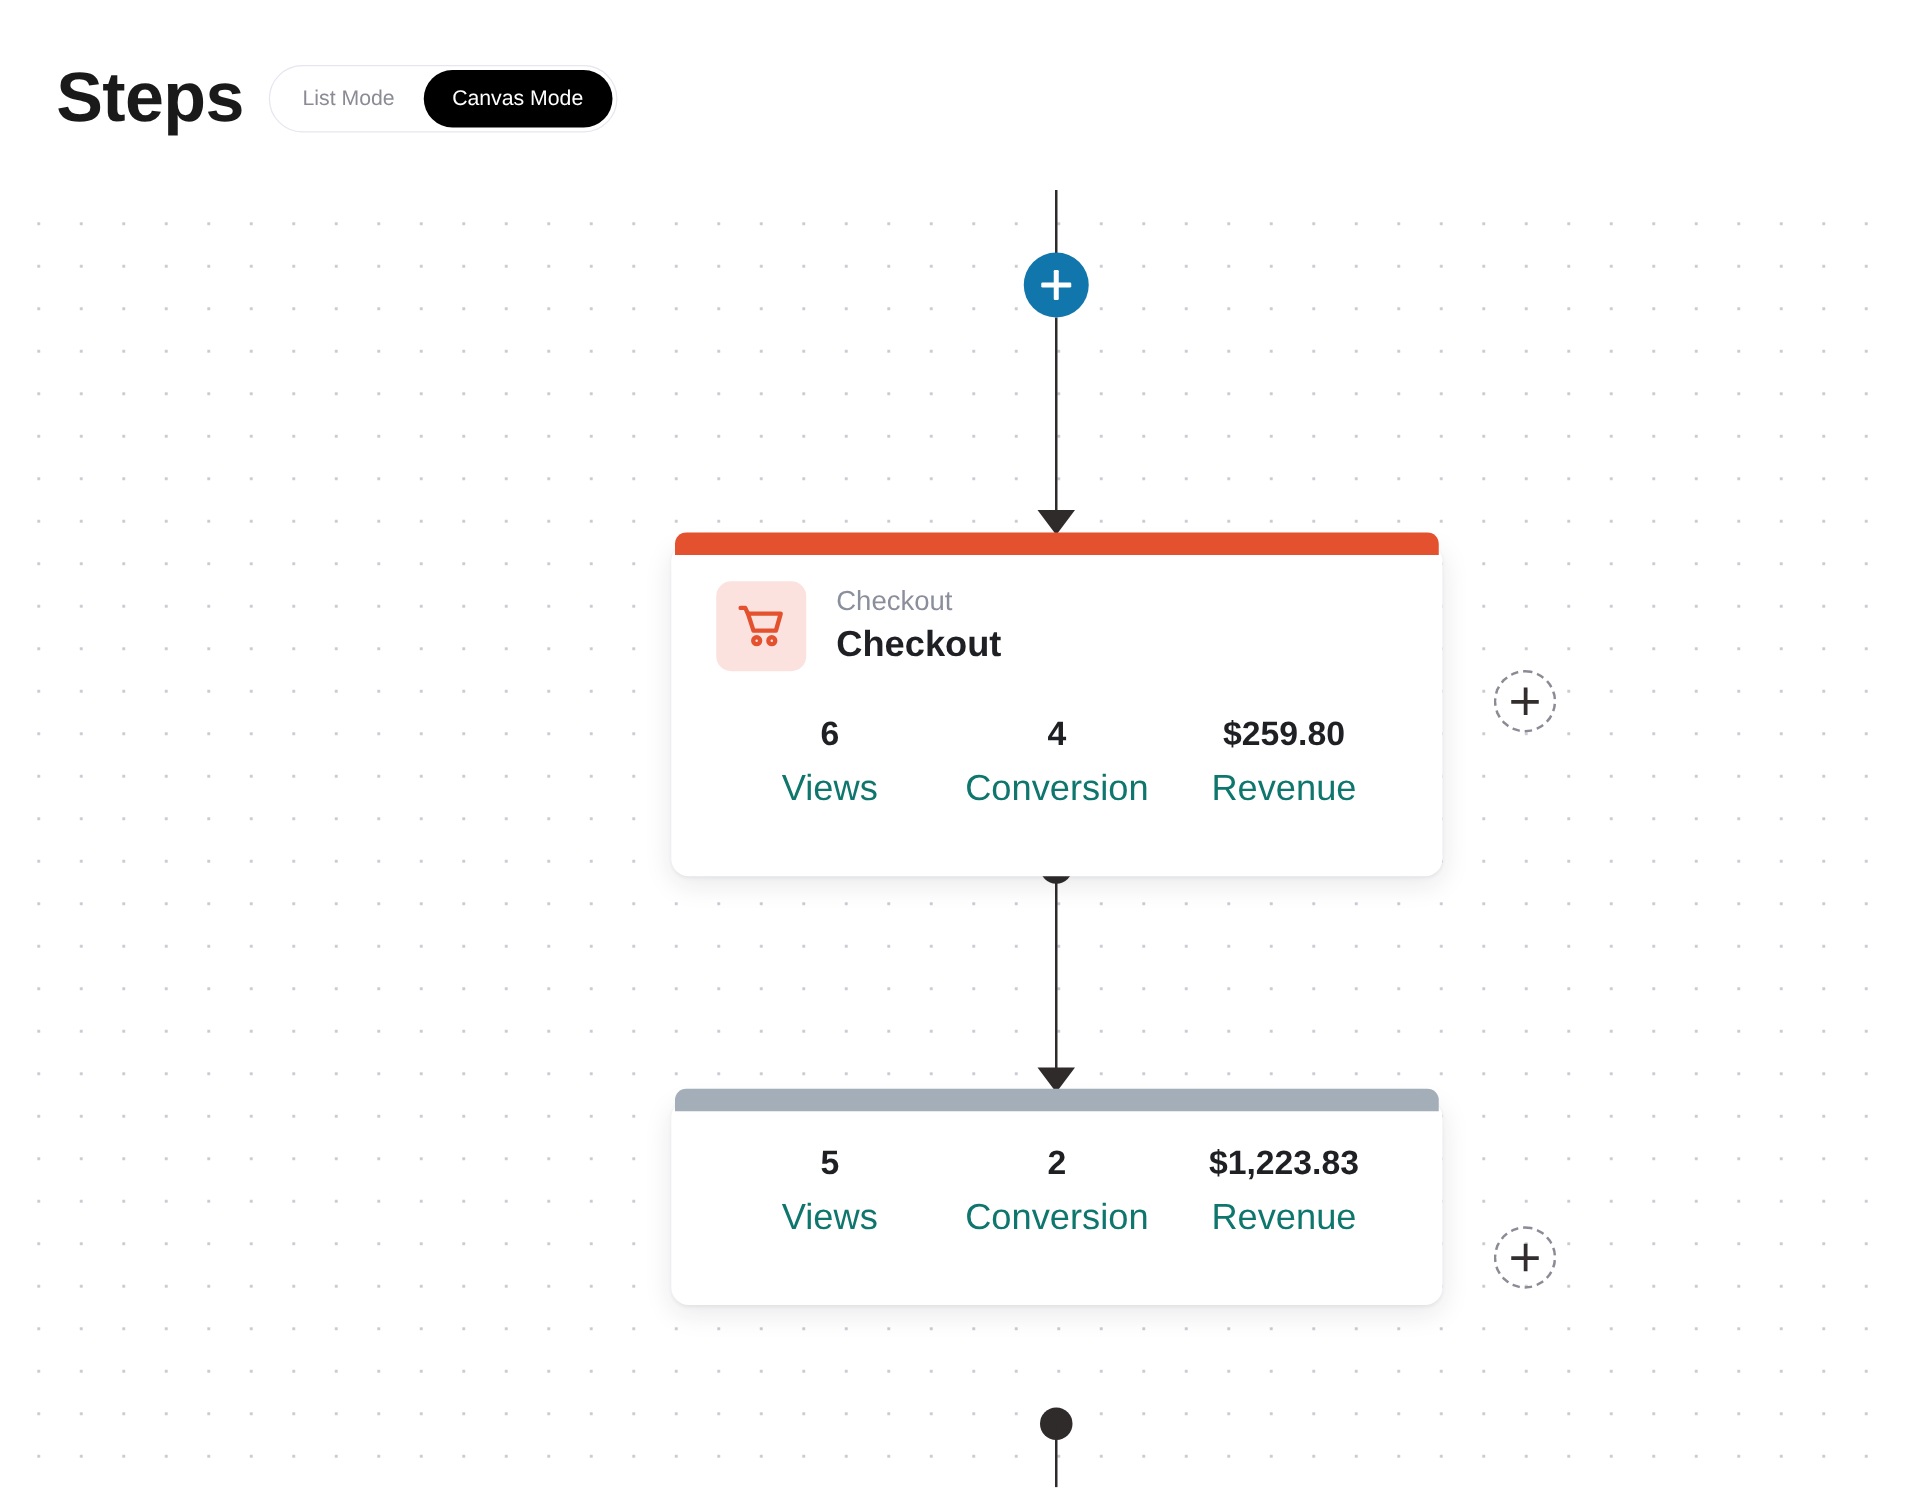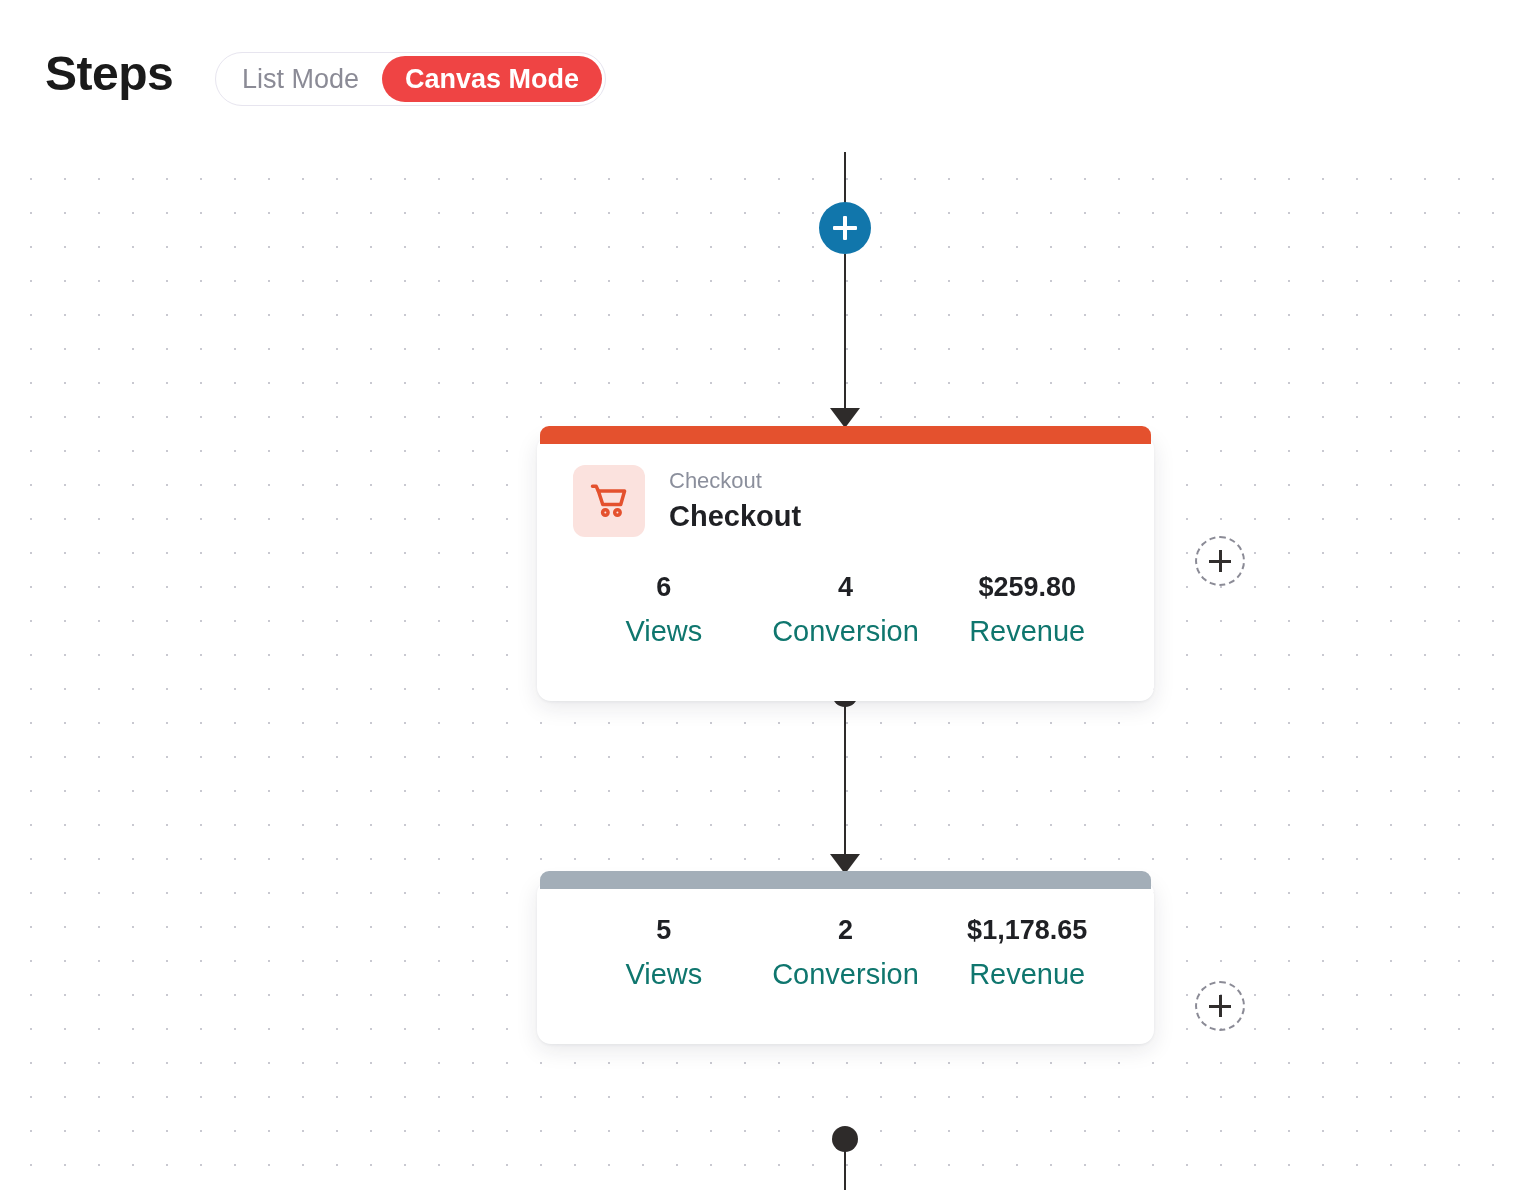--- a/index.html
+++ b/index.html
@@ -24,21 +24,21 @@
     height: 152px;
     background: #ffffff;
     z-index: 40;
     display: flex;
     align-items: flex-start;
   }
   .page-title {
     position: absolute;
     left: 45px;
     top: 50px;
-    font-size: 48px;
+    font-size: 56px;
     font-weight: 700;
     color: #1a1a1a;
     letter-spacing: -0.5px;
     line-height: 1;
   }
   .mode-toggle {
     position: absolute;
     left: 215px;
     top: 52px;
     height: 54px;
@@ -49,31 +49,31 @@
     border-radius: 27px;
     background: #ffffff;
     padding: 0 3px;
   }
   .mode-btn {
     height: 46px;
     display: flex;
     align-items: center;
     padding: 0 23px;
     border-radius: 23px;
-    font-size: 27px;
+    font-size: 17px;
     font-weight: 400;
     color: #8b8b96;
     white-space: nowrap;
     cursor: pointer;
     user-select: none;
   }
   .mode-btn.active {
-    background: #ef4444;
+    background: #000000;
     color: #ffffff;
-    font-weight: 700;
+    font-weight: 400;
   }
 
   
   .canvas {
     position: absolute;
     top: 152px; left: 0;
     width: 1524px;
     height: 1038px;
     background-color: #ffffff;
     background-image: radial-gradient(circle, #c9c9d1 1.1px, transparent 1.2px);
@@ -310,21 +310,21 @@
     <div class="card-stats">
       <div class="stat">
         <div class="stat-value">5</div>
         <div class="stat-label">Views</div>
       </div>
       <div class="stat">
         <div class="stat-value">2</div>
         <div class="stat-label">Conversion</div>
       </div>
       <div class="stat">
-        <div class="stat-value">$1,178.65</div>
+        <div class="stat-value">$1,223.83</div>
         <div class="stat-label">Revenue</div>
       </div>
     </div>
     <div class="card-pad-bottom"></div>
   </div>
 
   <div class="side-add-btn" style="left:1195px; top:829px;">
     <span class="plus-h"></span>
     <span class="plus-v"></span>
   </div>

